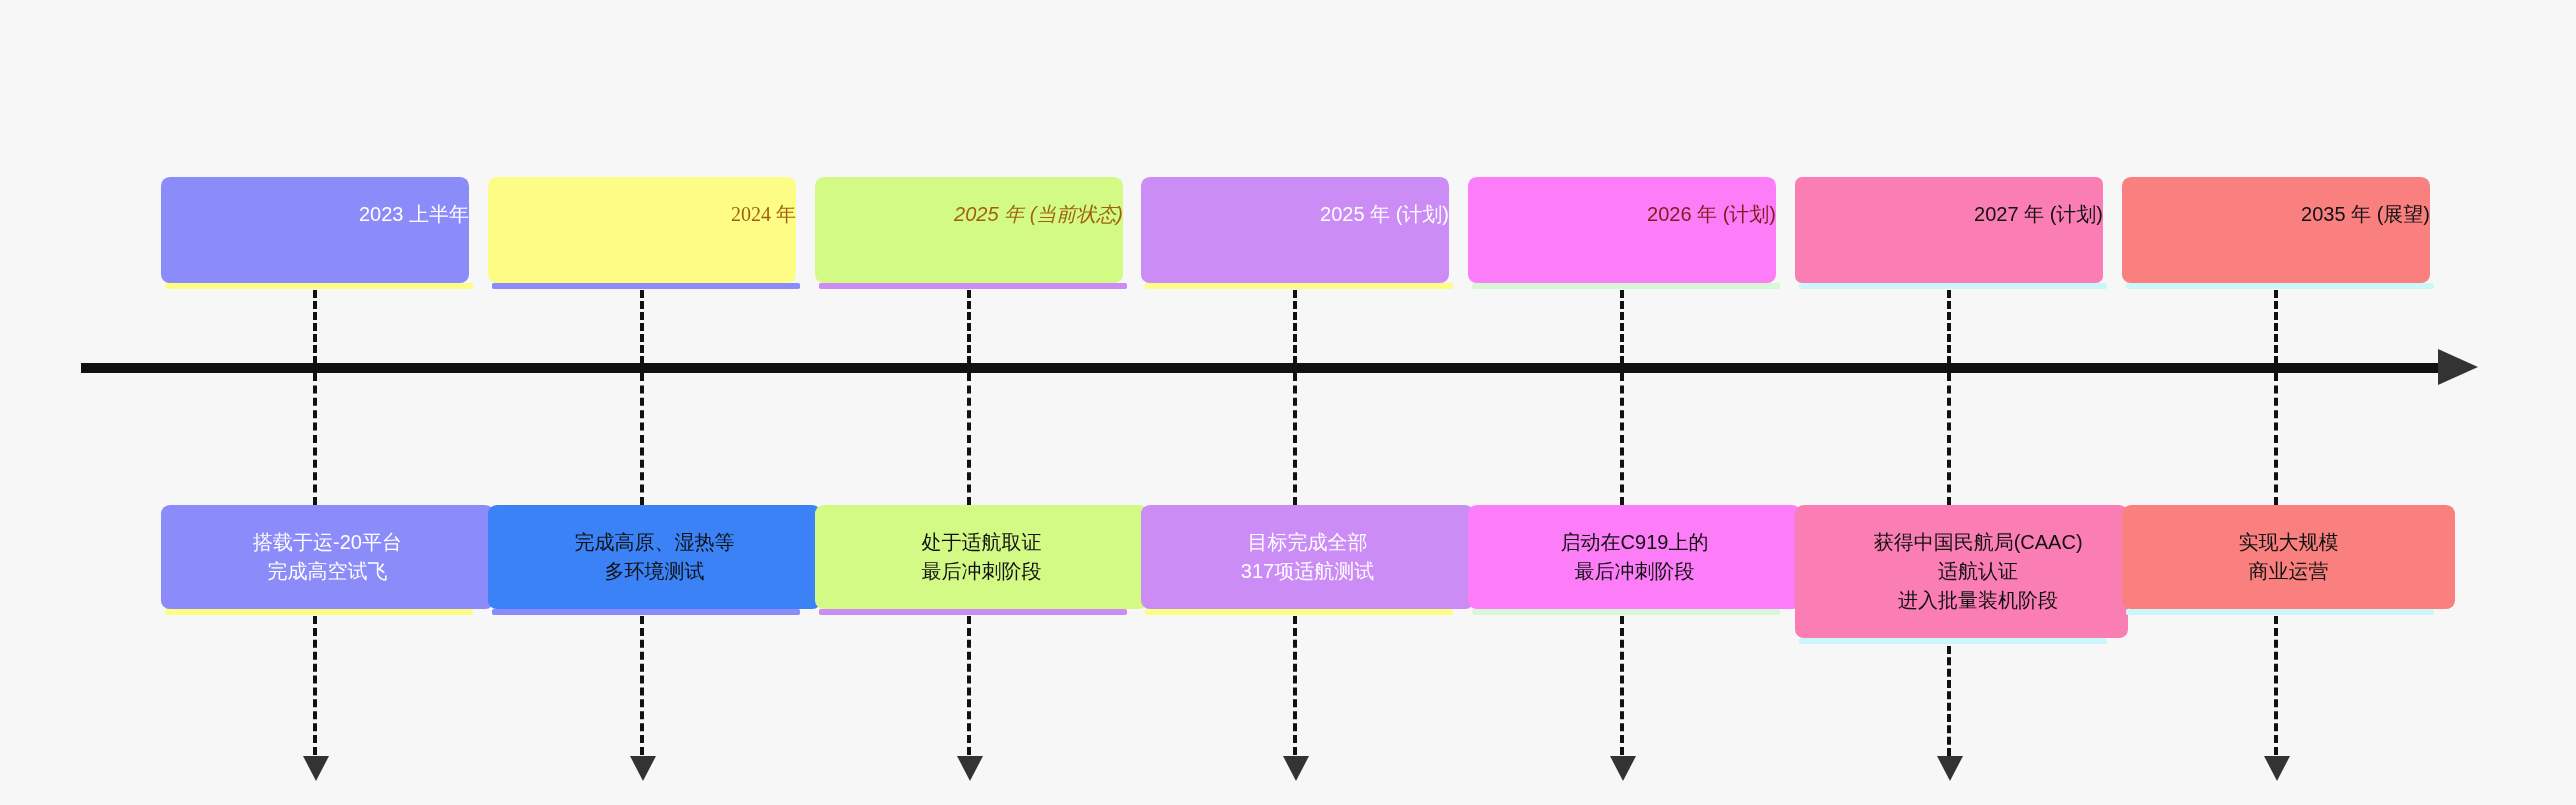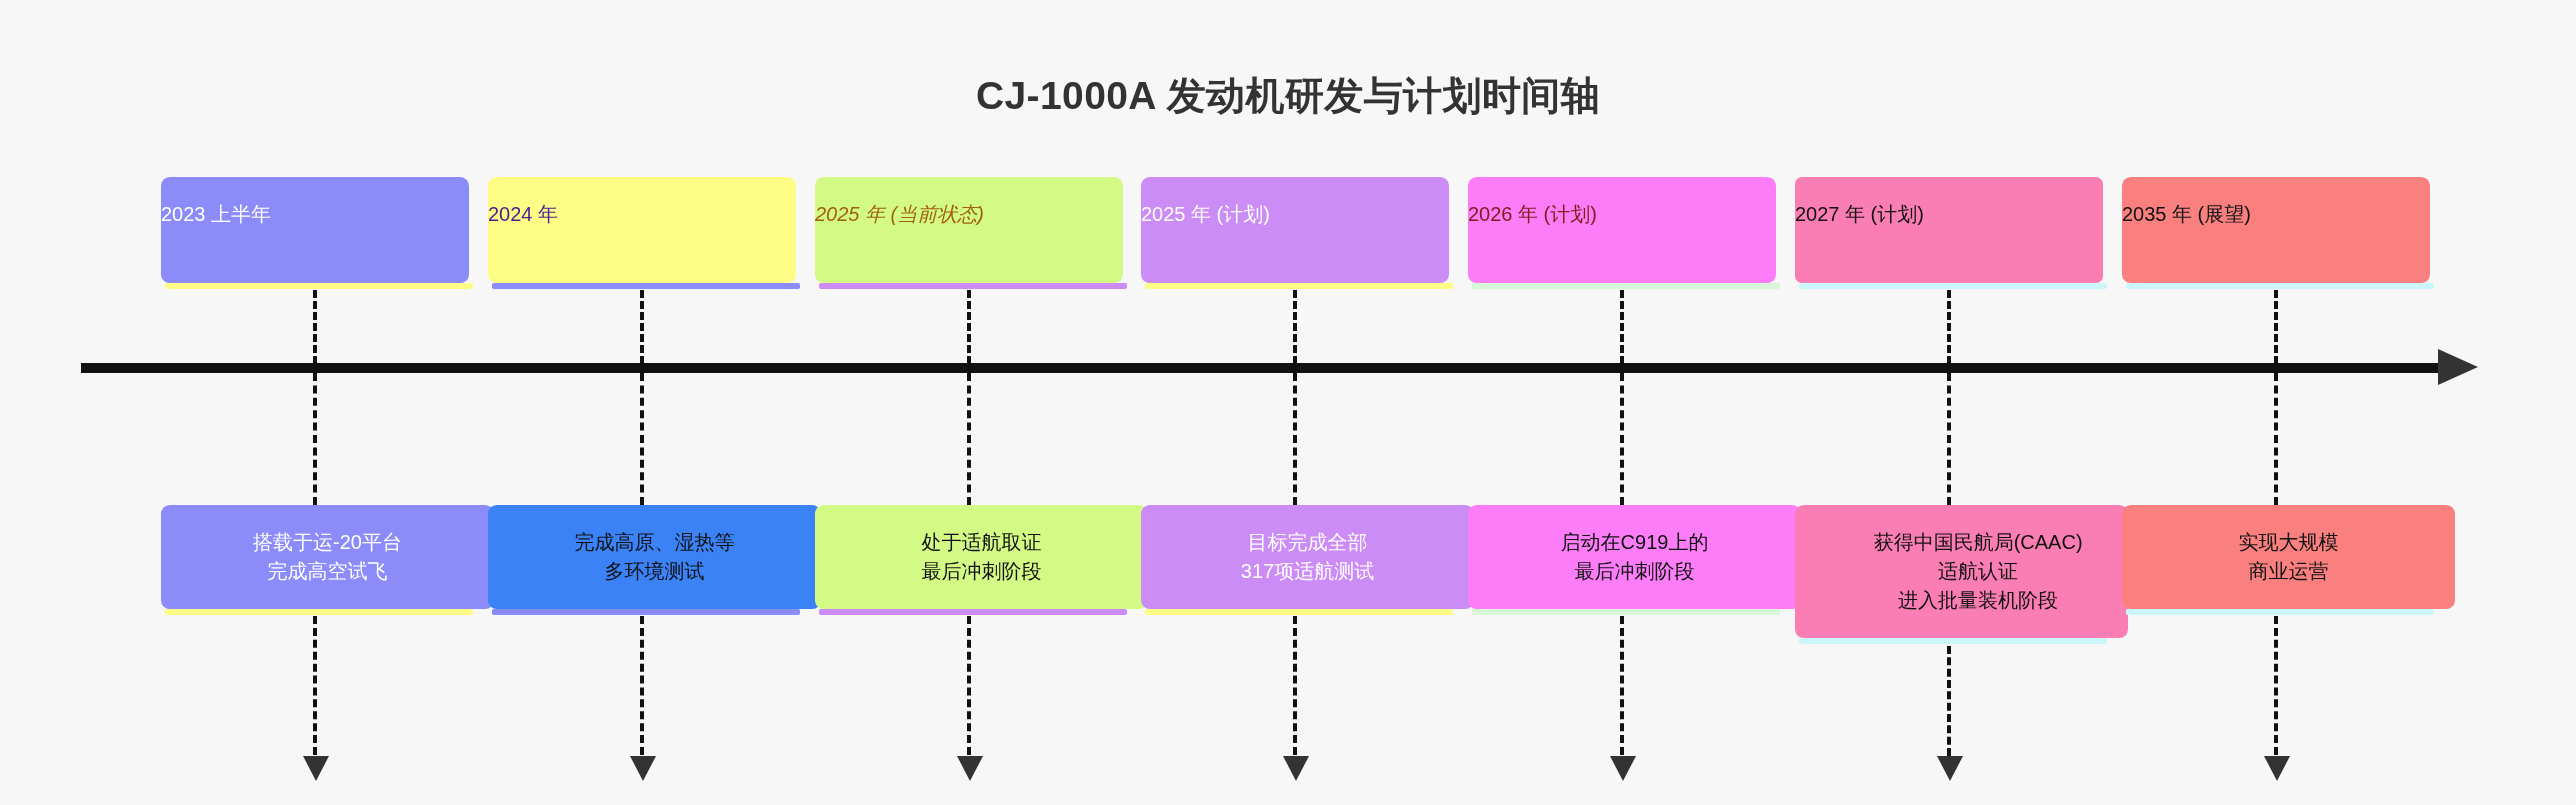--- a/index.html
+++ b/index.html
@@ -66,21 +66,21 @@
   .era-box {
     position: absolute;
     top: 177px;
     left: 0;
     width: 308px;
     height: 106px;
     border-radius: 8.8px;
     box-sizing: border-box;
     display: flex;
     align-items: flex-start;
-    justify-content: flex-start;
+    justify-content: flex-end;
     padding-top: 25px;
     font-size: 20px;
     line-height: 1.25;
     white-space: nowrap;
   }
   .era-shadow {
     position: absolute;
     top: 283px;
     left: 3.5px;
     width: 308px;
@@ -142,42 +142,41 @@
     width: 0;
     border-left: 4.4px dashed #111111;
     height: 132px;
   }
 </style>
 </head>
 <body>
 
 <div id="canvas">
 
-  <div id="chart-title">CJ-1000A 发动机研发与计划时间轴</div>
 
   <div id="axis-line"></div>
   <div id="axis-arrowhead"></div>
 
   <div id="milestones-layer">
       <div class="milestone" style="left: 161px;">
         <div class="era-shadow" style="background: rgb(253, 253, 134);"></div>
         <div class="era-box" style="background: rgb(139, 139, 250); color: rgb(255, 255, 255);">
           <span>2023 上半年</span>
         </div>
         <div class="dash-upper"></div>
         <div class="dash-mid"></div>
         <div class="detail-box" style="background: rgb(139, 139, 250); color: rgb(255, 255, 255);"><span>搭载于运-20平台
 完成高空试飞</span></div>
         <div class="detail-shadow" style="background: rgb(253, 253, 134); top: 609px;"></div>
         <div class="dash-lower" style="top: 616px; height: 139px;"></div>
         <div class="dash-lower-arrow" style="top: 756px;"></div>
       </div>
       <div class="milestone" style="left: 488px;">
         <div class="era-shadow" style="background: rgb(139, 139, 250);"></div>
-        <div class="era-box" style="background: rgb(253, 253, 134); color: #4c1d95;">
+        <div class="era-box" style="background: rgb(253, 253, 134); color: #a16207; font-family: Liberation Serif, serif;">
           <span>2024 年</span>
         </div>
         <div class="dash-upper"></div>
         <div class="dash-mid"></div>
         <div class="detail-box" style="background: #3b82f6; color: rgb(17, 17, 17);"><span>完成高原、湿热等
 多环境测试</span></div>
         <div class="detail-shadow" style="background: rgb(139, 139, 250); top: 609px;"></div>
         <div class="dash-lower" style="top: 616px; height: 139px;"></div>
         <div class="dash-lower-arrow" style="top: 756px;"></div>
       </div>

